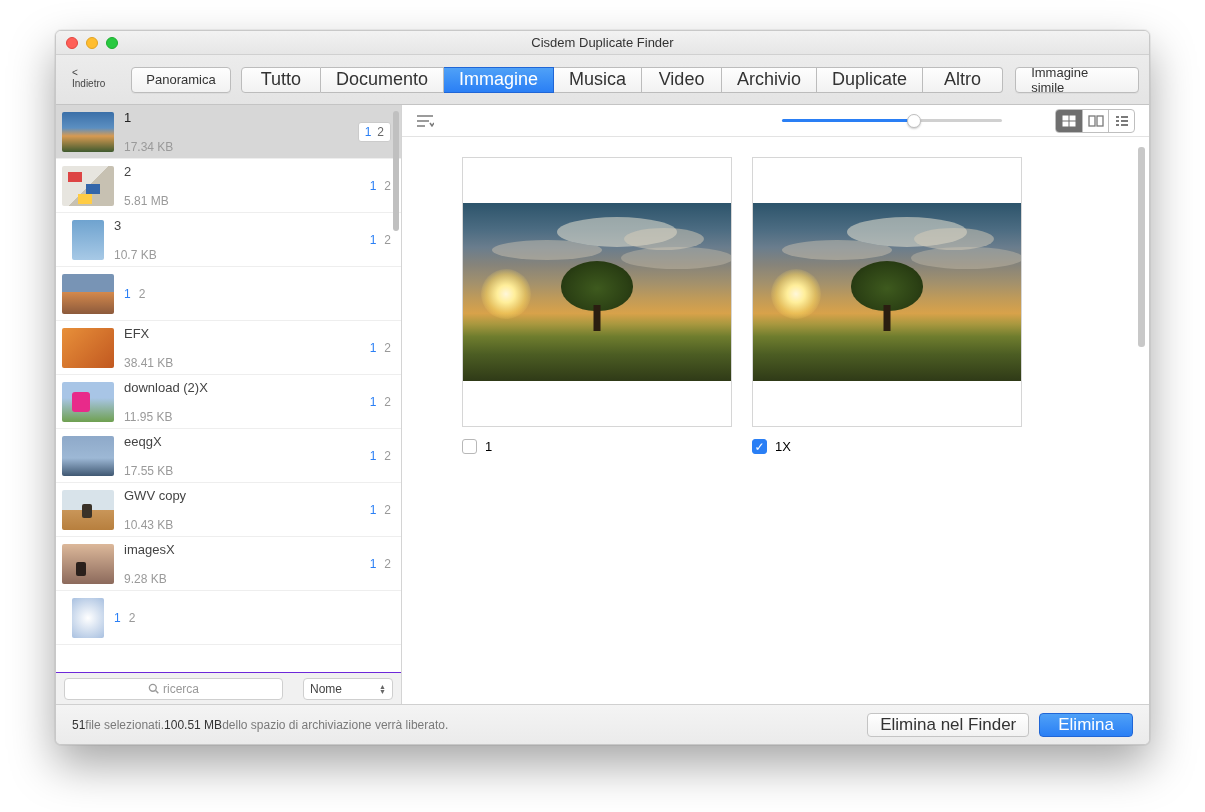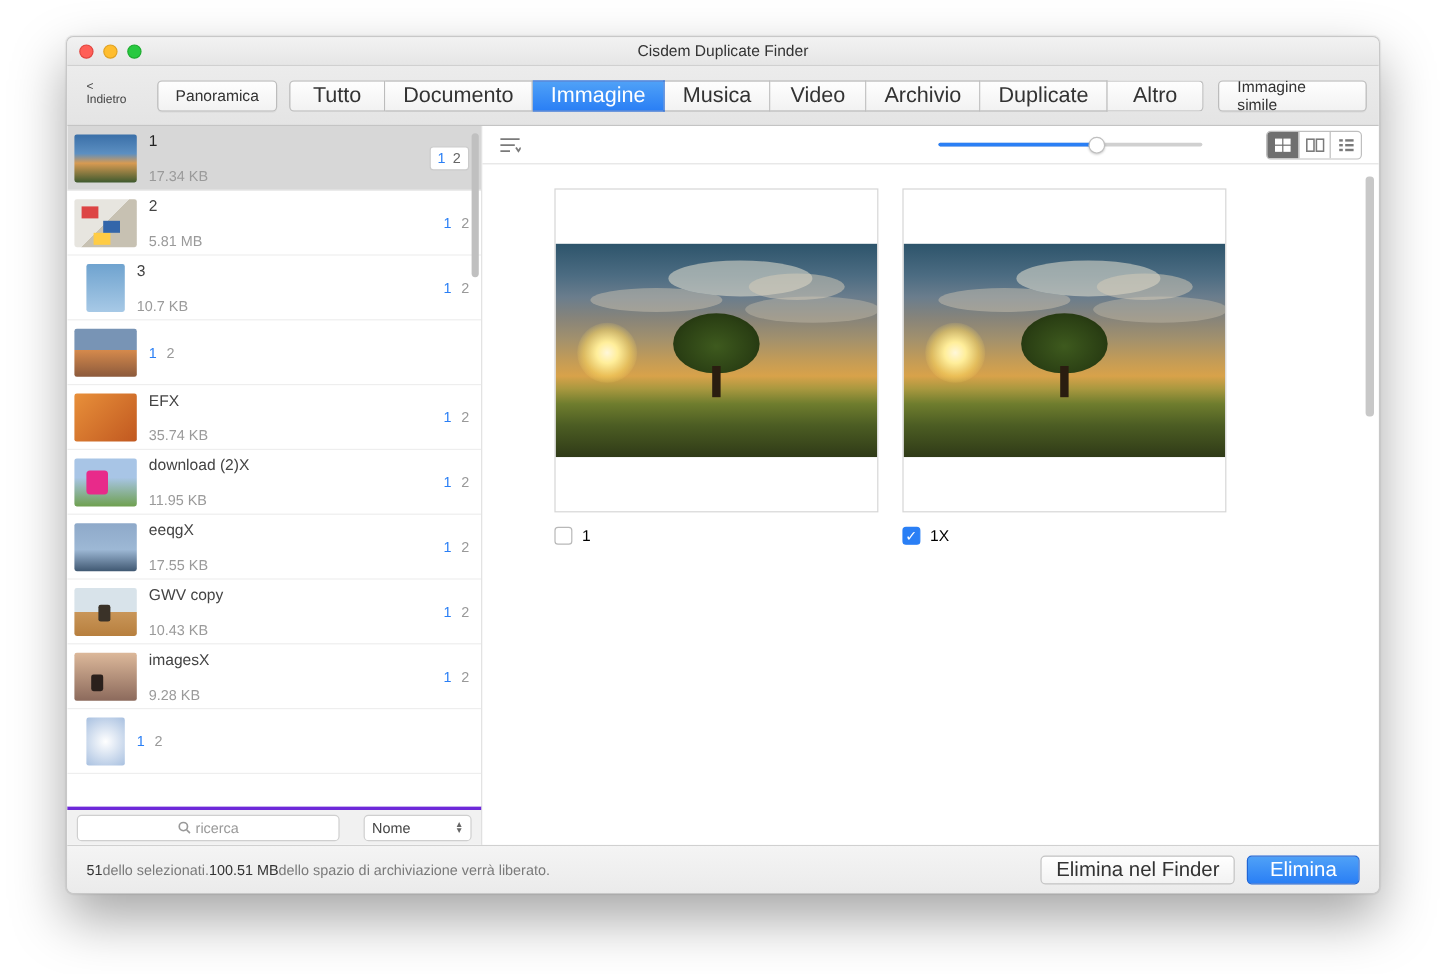--- a/index.html
+++ b/index.html
@@ -124,21 +124,21 @@
   .thumb.glow{ background:radial-gradient(circle at 50% 50%, #fff, #a8c0e0);}
   .row-text { flex:1; min-width:0; }
   .row-name { font-size:13px; color:#444; }
   .row.selected .row-name { color:#222; }
   .row-size { font-size:12px; color:#9a9a9a; margin-top:15px; }
   .counts { display:flex; align-items:center; gap:8px; font-size:12px; color:#999; }
   .counts .one { color:#2a7ff5; }
   .row.selected .counts { background:#fff; border:1px solid #cbcbcb; border-radius:3px; padding:2px 6px; gap:6px;}
   .row.selected .counts .two{ color:#666;}
   
-  .searchbar { height:32px; border-top:3px solid #6d28d9; background:#f1f1f1; display:flex; align-items:center; padding:0 8px; gap:20px;}
+  .searchbar { height:32px; border-top:1px solid #6d28d9; background:#f1f1f1; display:flex; align-items:center; padding:0 8px; gap:20px;}
   .search-input { flex:1; height:22px; border:1px solid #cfcfcf; border-radius:4px; background:#fff; display:flex; align-items:center; justify-content:center; gap:4px; font-size:12px; color:#999;}
   .sort-select { width:90px; height:22px; border:1px solid #cfcfcf; border-radius:4px; background:#fff; display:flex; align-items:center; justify-content:space-between; padding:0 6px; font-size:12px; color:#444;}
   .chevud{ display:flex; flex-direction:column; line-height:5px; font-size:7px; color:#666;}
   
   .preview { flex:1; background:#fff; display:flex; flex-direction:column; position:relative;}
   .preview-toolbar { height:32px; border-bottom:1px solid #e3e3e3; display:flex; align-items:center; padding:0 14px; position:relative;}
   .sort-icon svg { display:block;}
   .zoom { position:absolute; left:380px; display:flex; align-items:center; width:220px;}
   .zoom-track{ flex:1; height:3px; background:#d0d0d0; position:relative; border-radius:2px;}
   .zoom-fill{ position:absolute; left:0; top:0; bottom:0; width:60%; background:#2a7ff5; border-radius:2px;}
@@ -254,21 +254,21 @@
               <div class="thumb  road"></div>
               <div class="counts">
                 <span class="one">1</span>
                 <span class="two">2</span>
               </div>
             </div>
             <div class="row">
               <div class="thumb  bee"></div>
               <div class="row-text">
                 <div class="row-name">EFX</div>
-                <div class="row-size">35.74 KB</div>
+                <div class="row-size">38.41 KB</div>
               </div>
               <div class="counts">
                 <span class="one">1</span>
                 <span class="two">2</span>
               </div>
             </div>
             <div class="row">
               <div class="thumb  pink"></div>
               <div class="row-text">
                 <div class="row-name">download (2)X</div>
@@ -415,20 +415,20 @@
               <div class="chk on">✓</div>
               <span>1X</span>
             </div>
           </div>
         </div>
     </div>
   </div>
 
   <div class="footer">
     <span class="strong">51</span>
-    <span> dello selezionati. </span>
+    <span> file selezionati. </span>
     <span class="strong">100.51 MB</span>
     <span> dello spazio di archiviazione verrà liberato.</span>
     <span class="spacer"></span>
     <div class="fbtn">Elimina nel Finder</div>
     <div class="fbtn primary">Elimina</div>
   </div>
 </div>
 
 </body></html>

